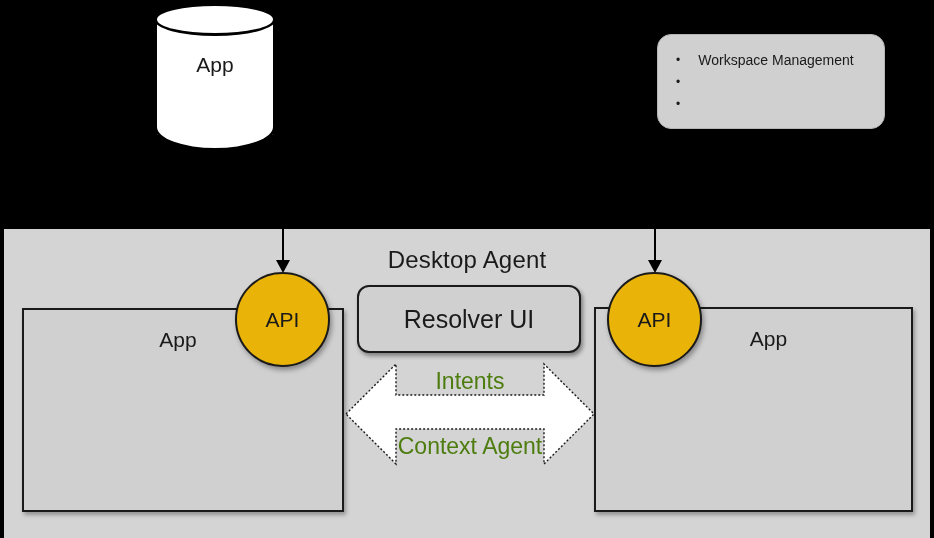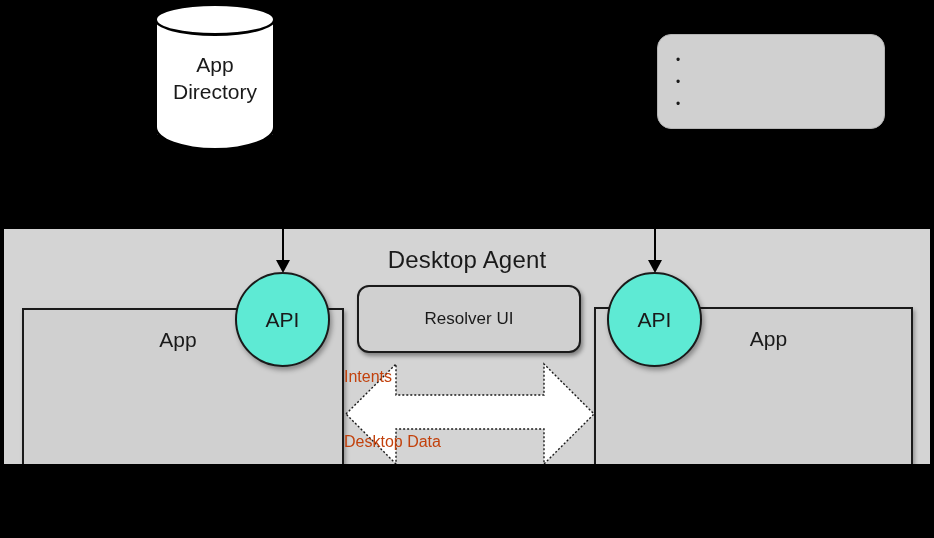--- a/index.html
+++ b/index.html
@@ -3,21 +3,21 @@
 <meta charset="utf-8">
 <style>
   html, body {
     margin: 0;
     padding: 0;
     background: #000000;
   }
   #canvas {
     position: relative;
     width: 934px;
-    height: 464px;
+    height: 538px;
     background: #000000;
     overflow: hidden;
     font-family: "Liberation Sans", sans-serif;
     -webkit-font-smoothing: antialiased;
   }
 
   
   #desktop-agent-panel {
     position: absolute;
     left: 4px;
@@ -174,21 +174,21 @@
   }
   #app-box-left  .app-label { padding-right: 10px; box-sizing: border-box; }
   #app-box-right .app-label { padding-left: 30px;  box-sizing: border-box; }
 
   
   .api-circle {
     position: absolute;
     width: 95px;
     height: 95px;
     border-radius: 50%;
-    background: #5eead4;
+    background: #eab308;
     border: 2px solid #1a1a1a;
     box-sizing: border-box;
     box-shadow: 2px 3px 5px rgba(0,0,0,0.35);
     display: flex;
     align-items: center;
     justify-content: center;
     font-size: 21px;
     color: #1a1a1a;
     z-index: 6;
     text-align: right;
@@ -204,65 +204,66 @@
     width: 224px;
     height: 68px;
     background: #d0d0d0;
     border: 2px solid #1a1a1a;
     border-radius: 12px;
     box-sizing: border-box;
     box-shadow: 2px 3px 4px rgba(0,0,0,0.4);
     display: flex;
     align-items: center;
     justify-content: center;
-    font-size: 17px;
+    font-size: 25px;
     color: #1a1a1a;
     z-index: 5;
   }
 
   
   #double-arrow {
     position: absolute;
     left: 344px;
     top: 357px;
     width: 252px;
     height: 114px;
     z-index: 4;
   }
   #double-arrow svg { display: block; width: 100%; height: 100%; }
   .arrow-label {
     position: absolute;
     width: 252px;
-    font-size: 16px;
-    color: #c2410c;
+    text-align: center;
+    font-size: 23px;
+    color: #4d7c0f;
     z-index: 5;
   }
   #label-intents      { left: 344px; top: 368px; }
   #label-context-data { left: 344px; top: 433px; }
 </style>
 </head>
 <body>
 
 <div id="canvas">
 
   <div id="desktop-agent-panel"></div>
 
   <div id="app-directory">
     <div class="cyl-body"></div>
     <div class="cyl-bottom"></div>
     <div class="cyl-top"></div>
     <div class="cyl-label">
       <div>App</div>
-      <div>Directory</div>
     </div>
   </div>
 
   <div id="notes-box">
     <div class="note-row">
       <span class="note-bullet">•</span>
+      <span class="note-text">Workspace Management</span>
     </div>
     <div class="note-row">
       <span class="note-bullet">•</span>
     </div>
     <div class="note-row">
       <span class="note-bullet">•</span>
     </div>
   </div>
 
   <div class="down-arrow" id="arrow-to-left-api">
@@ -283,20 +284,20 @@
   <div class="app-box" id="app-box-right">
     <div class="app-label">App</div>
   </div>
 
   <div id="double-arrow">
     <svg viewBox="0 0 252 114" preserveAspectRatio="none" aria-hidden="true">
       <polygon points="2,57 52,7 52,38 200,38 200,7 250,57 200,107 200,72 52,72 52,107" fill="#ffffff" stroke="#1a1a1a" stroke-width="1.4" stroke-dasharray="2,2" stroke-linejoin="miter"></polygon>
     </svg>
   </div>
   <div class="arrow-label" id="label-intents">Intents</div>
-  <div class="arrow-label" id="label-context-data">Desktop Data</div>
+  <div class="arrow-label" id="label-context-data">Context Agent</div>
 
   <div id="resolver-ui">Resolver UI</div>
 
   <div class="api-circle" id="api-left">API</div>
   <div class="api-circle" id="api-right">API</div>
 
 </div>
 
 </body></html>

